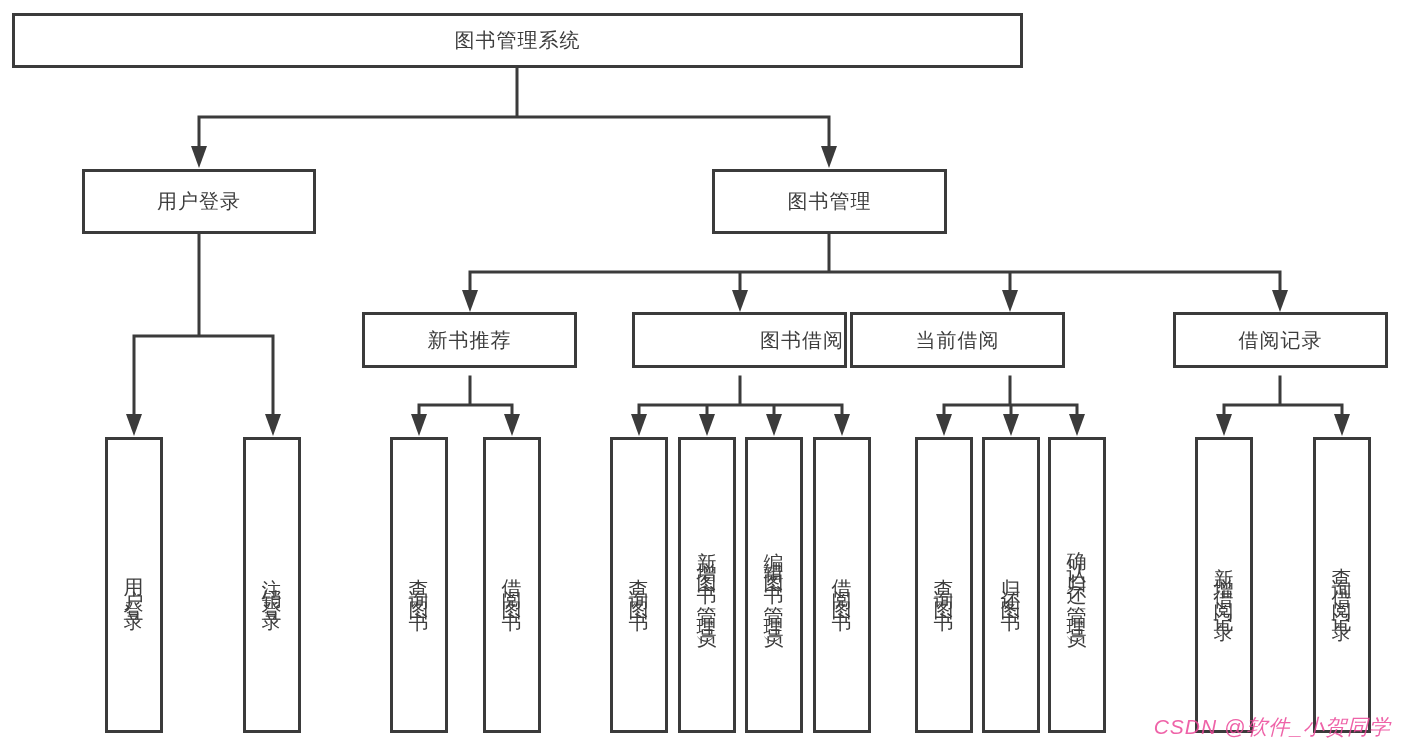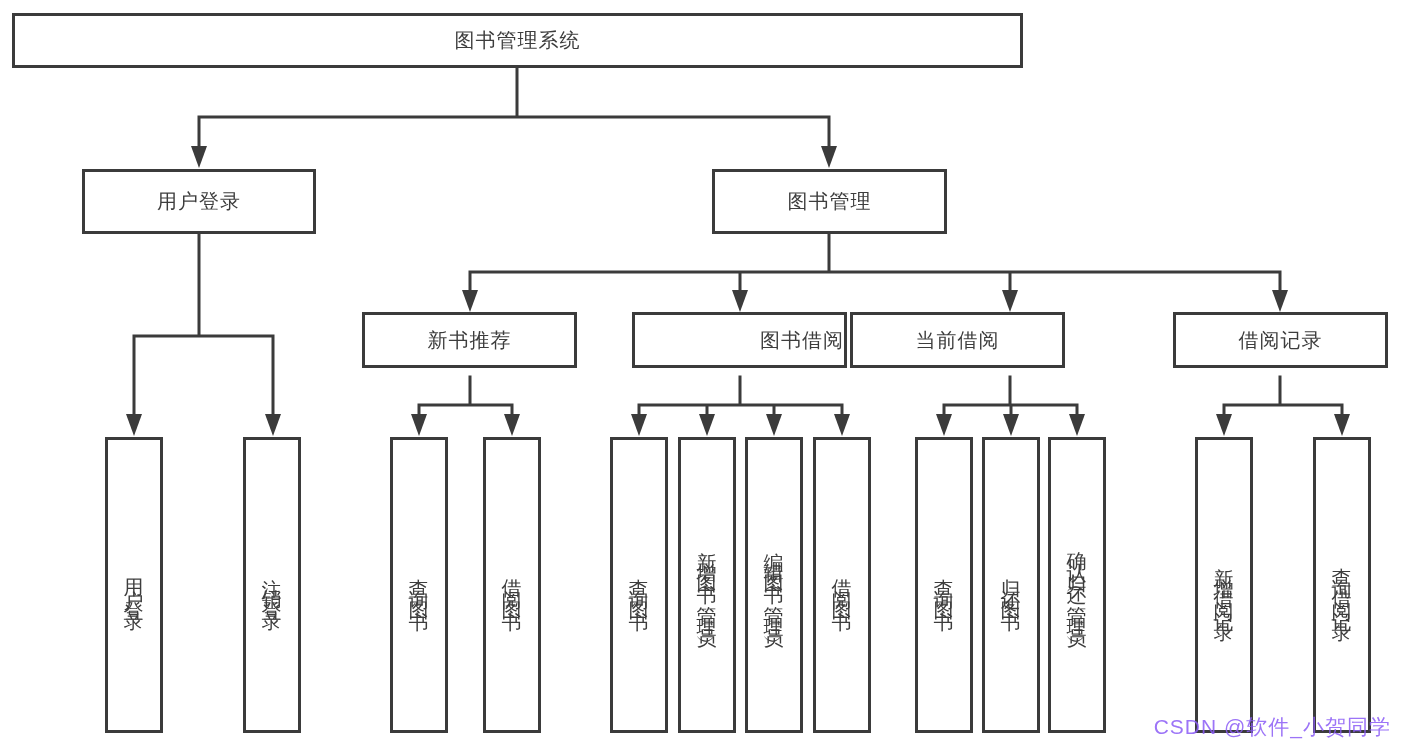--- a/index.html
+++ b/index.html
@@ -60,25 +60,26 @@
   .x-813  { left: 813px; }
   .x-915  { left: 915px; }
   .x-982  { left: 982px; }
   .x-1048 { left: 1048px; }
   .x-1195 { left: 1195px; }
   .x-1313 { left: 1313px; }
   #watermark {
     position: absolute;
     right: 14px;
     bottom: 6px;
-    color: #8b5cf6;
+    color: #ec4899;
     font-size: 21px;
     letter-spacing: 1px;
     z-index: 5;
     opacity: 0.85;
+    font-style: italic;
   }
   svg .ln { stroke: #3b3b3b; stroke-width: 3; fill: none; stroke-linecap: square; }
   svg .ah { fill: #3b3b3b; stroke: none; }
 </style>
 </head>
 <body>
 
 <div id="canvas">
 
   <svg id="connector-layer" viewBox="0 0 1405 747" xmlns="http://www.w3.org/2000/svg">

